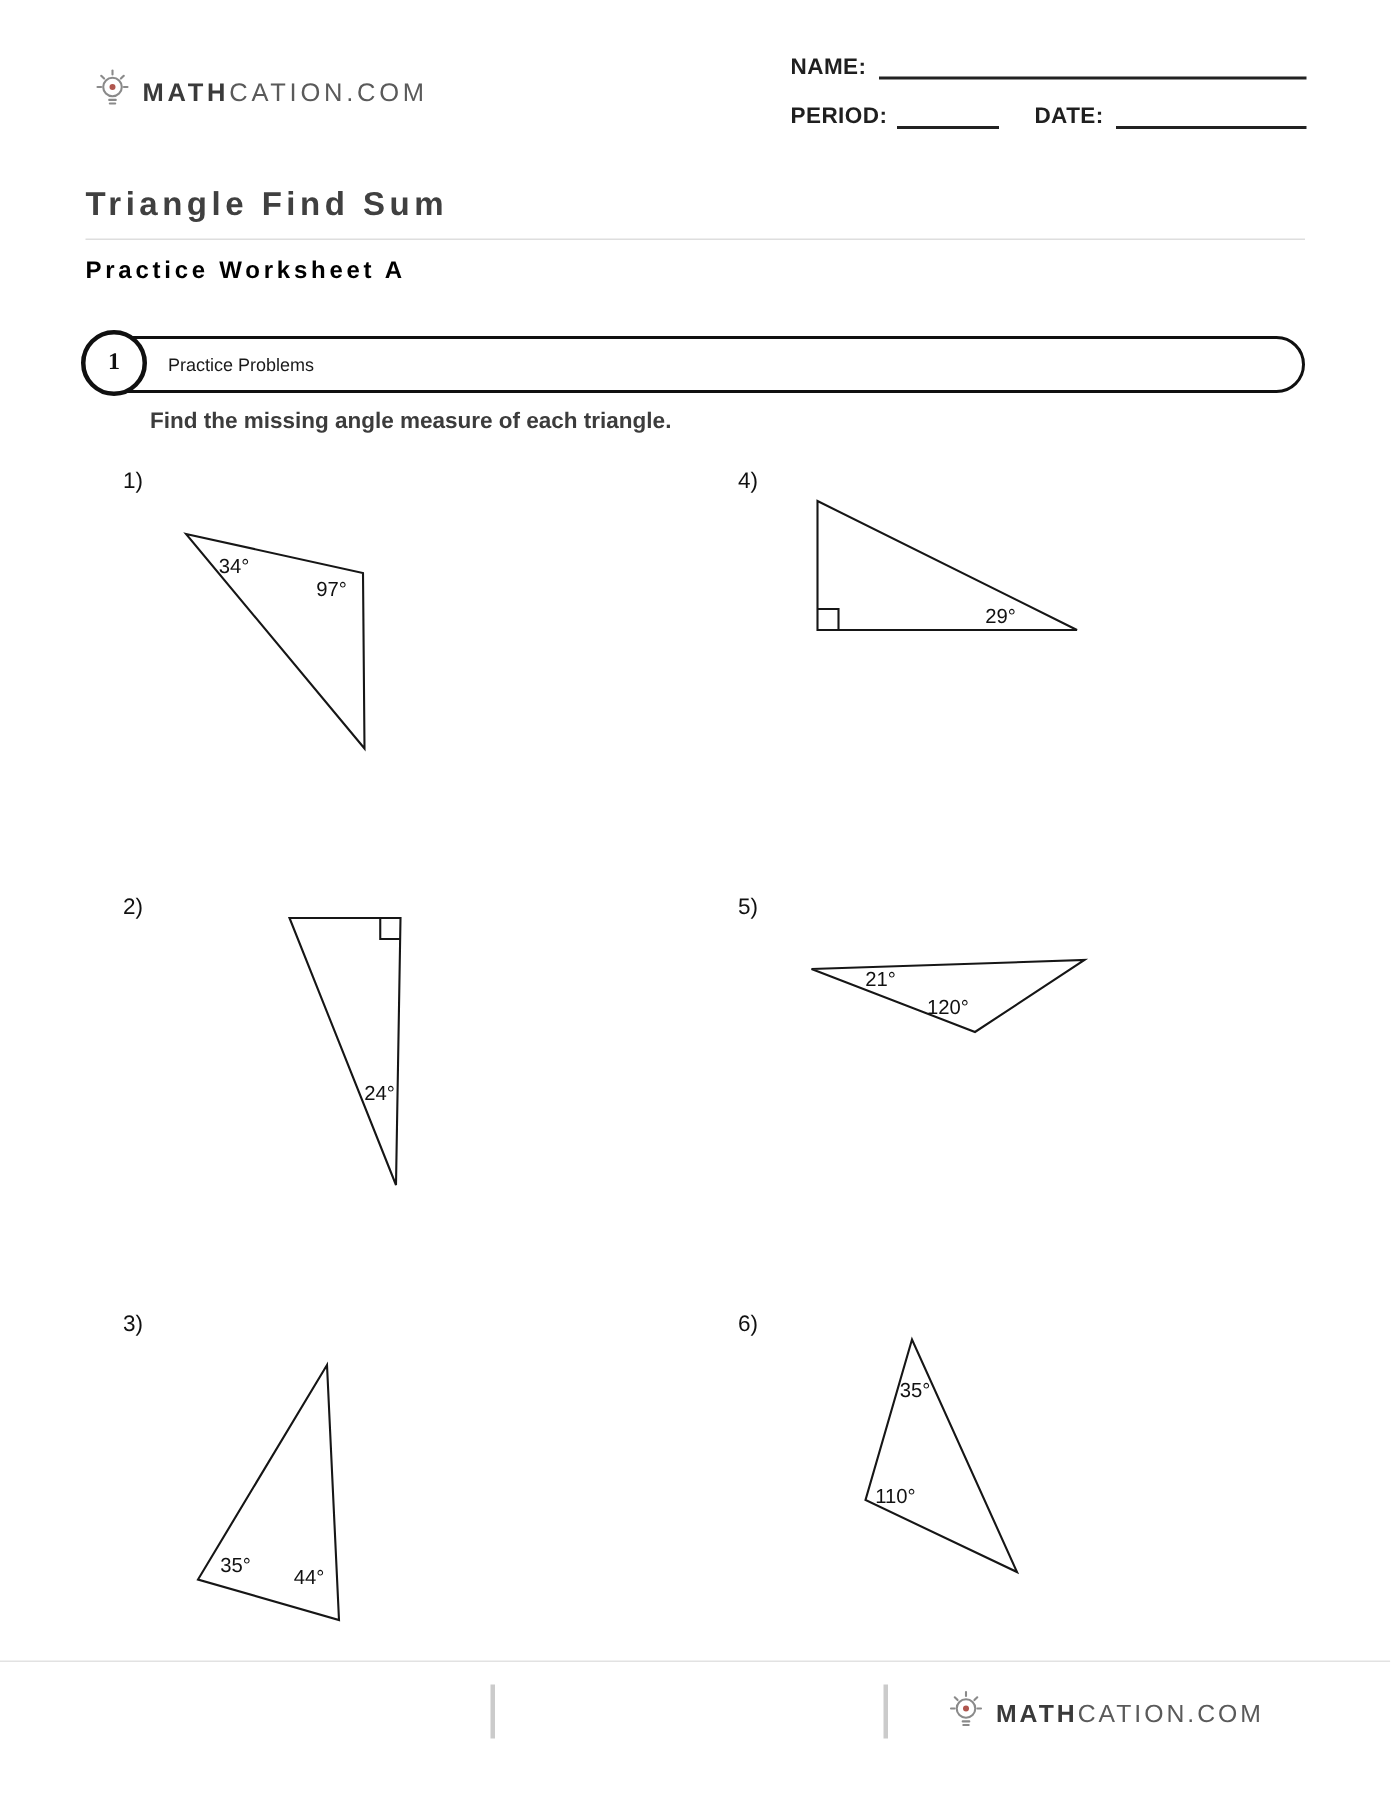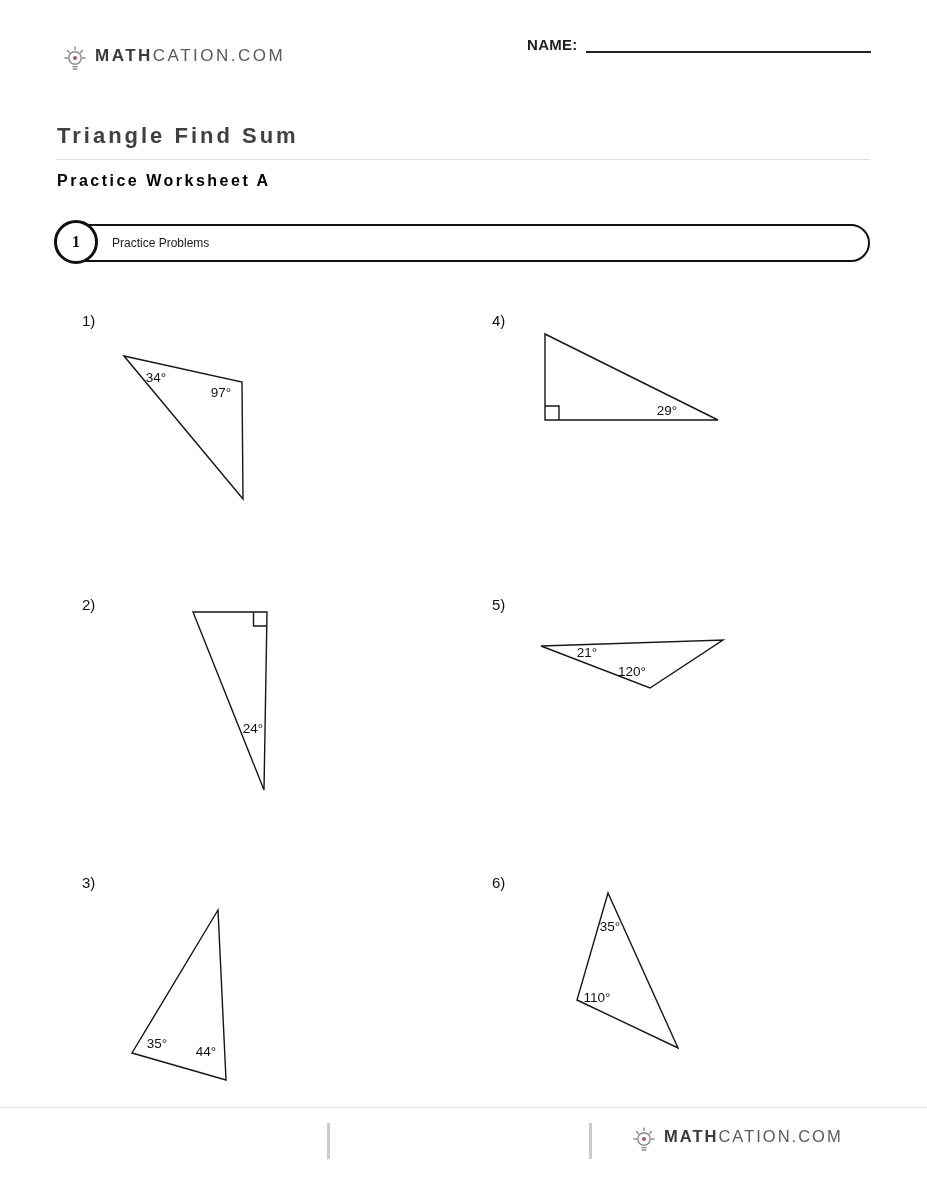--- a/index.html
+++ b/index.html
@@ -2,21 +2,21 @@
 <html><head>
 <meta charset="utf-8">
 <style>
   html,body { margin:0; padding:0; background:#ffffff; }
   .page {
     position:relative; width:927px; height:1200px; background:#ffffff;
     font-family:"Liberation Sans", sans-serif; color:#222; overflow:hidden;
   }
 
   
-  .logo { position:absolute; display:flex; align-items:flex-start; gap:9px; }
+  .logo { position:absolute; display:flex; align-items:flex-end; gap:9px; }
   .logo-header { left:64px; top:46px; }
   .logo-text { font-size:17px; letter-spacing:2.5px; color:#5a5a5a; white-space:nowrap; }
   .logo-text .logo-bold { font-weight:bold; color:#3a3a3a; }
 
   
   .fields { position:absolute; left:527px; top:33px; width:344px; }
   .fields-row { display:flex; align-items:flex-end; margin-bottom:13px; }
   .field-label { font-weight:bold; font-size:15px; color:#1f1f1f; letter-spacing:0.3px; white-space:nowrap; }
   .fill-line { border-bottom:2px solid #222; height:18px; }
   .name-line { flex:1; margin-left:8px; }
@@ -85,31 +85,38 @@
       <circle cx="11" cy="12" r="2" fill="#b0564e"></circle>
     </svg>
     <span class="logo-text"><span class="logo-bold">MATH</span><span>CATION.COM</span></span>
   </div>
 
   <div class="fields">
     <div class="fields-row">
       <span class="field-label">NAME:</span>
       <span class="fill-line name-line"></span>
     </div>
+    <div class="fields-row">
+      <span class="field-label">PERIOD:</span>
+      <span class="fill-line period-line"></span>
+      <span class="field-label date-label">DATE:</span>
+      <span class="fill-line date-line"></span>
+    </div>
   </div>
 
   <div class="title">Triangle Find Sum</div>
   <div class="title-divider"></div>
   <div class="subtitle">Practice Worksheet A</div>
 
   <div class="section-pill">
     <div class="section-circle">1</div>
     <div class="section-label">Practice Problems</div>
   </div>
 
+  <div class="instruction">Find the missing angle measure of each triangle.</div>
 
   <span class="pnum" style="left:82px;top:312px">1)</span>
   <svg class="tri" style="left:100px;top:340px" width="170" height="170" viewBox="0 0 170 170">
     <polygon points="24,16 142,42 143,159"></polygon>
     <text x="56" y="42">34°</text>
     <text x="121" y="57">97°</text>
   </svg>
 
   <span class="pnum" style="left:492px;top:312px">4)</span>
   <svg class="tri" style="left:530px;top:325px" width="200" height="105" viewBox="0 0 200 105">

